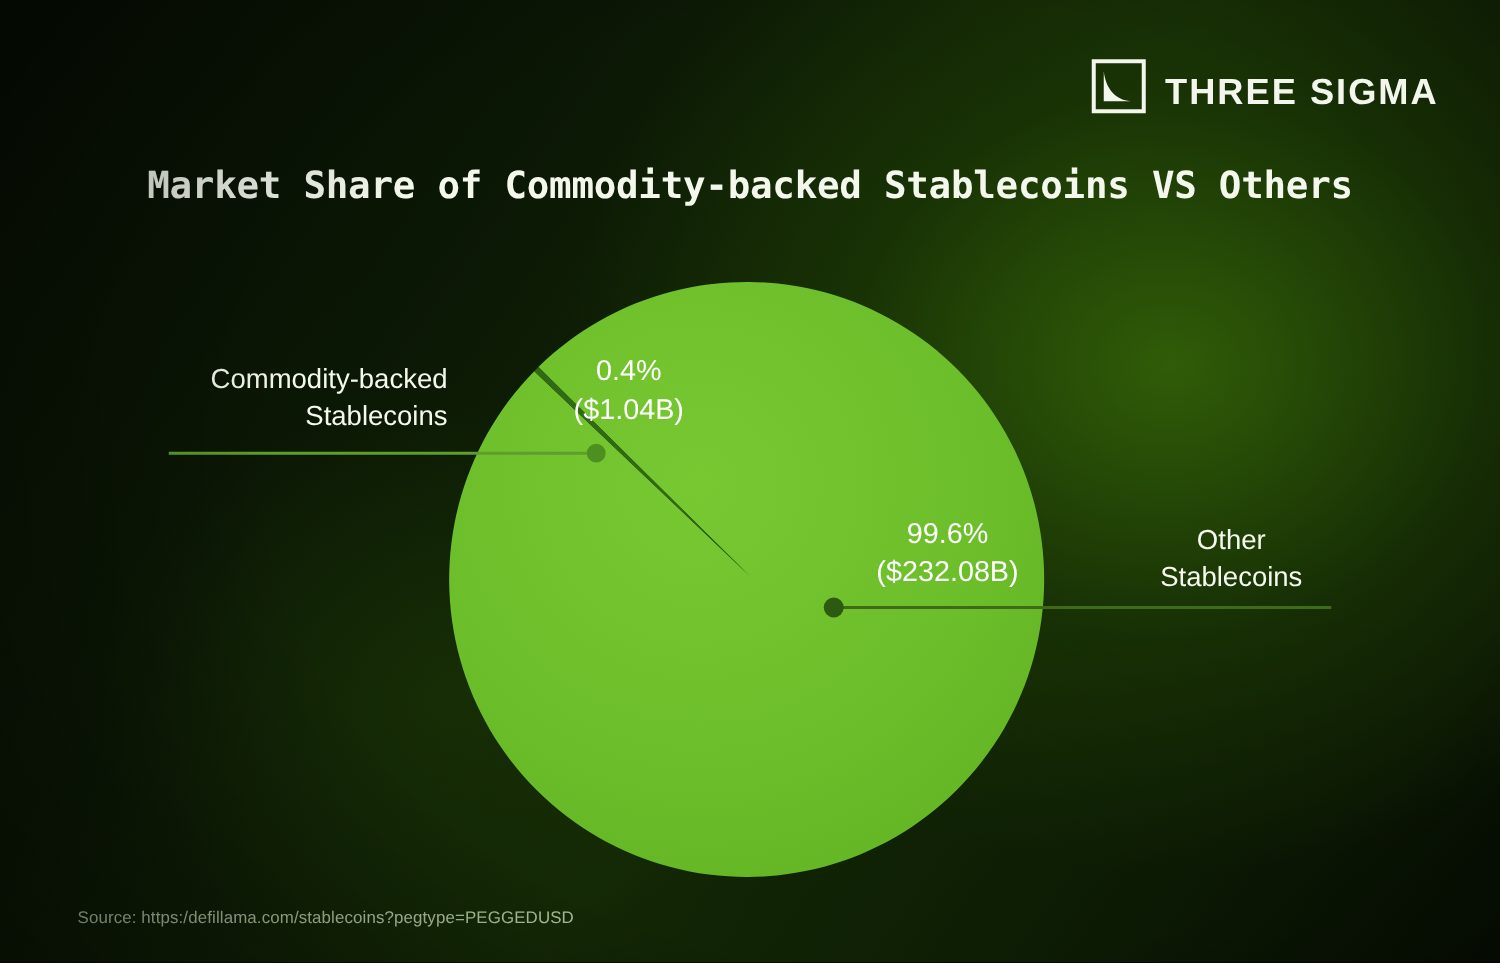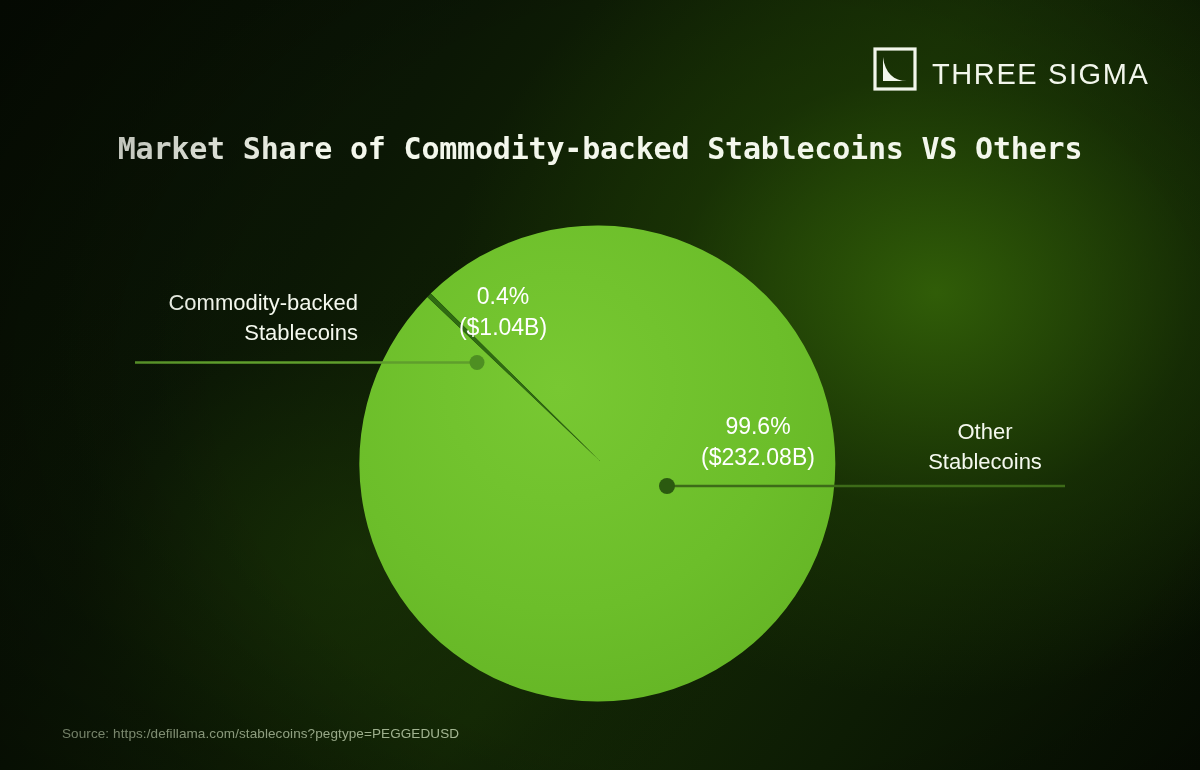--- a/index.html
+++ b/index.html
@@ -37,21 +37,21 @@
     z-index: 5;
   }
   .logo-mark {
     width: 46px;
     height: 46px;
     flex: 0 0 auto;
   }
   .logo-text {
     color: #f2f6ec;
     font-size: 29px;
-    font-weight: 400;
+    font-weight: 700;
     letter-spacing: 1.6px;
     line-height: 1;
     white-space: nowrap;
     display: flex;
     align-items: center;
     gap: 2px;
     margin-top: 11px;
   }
 
   

